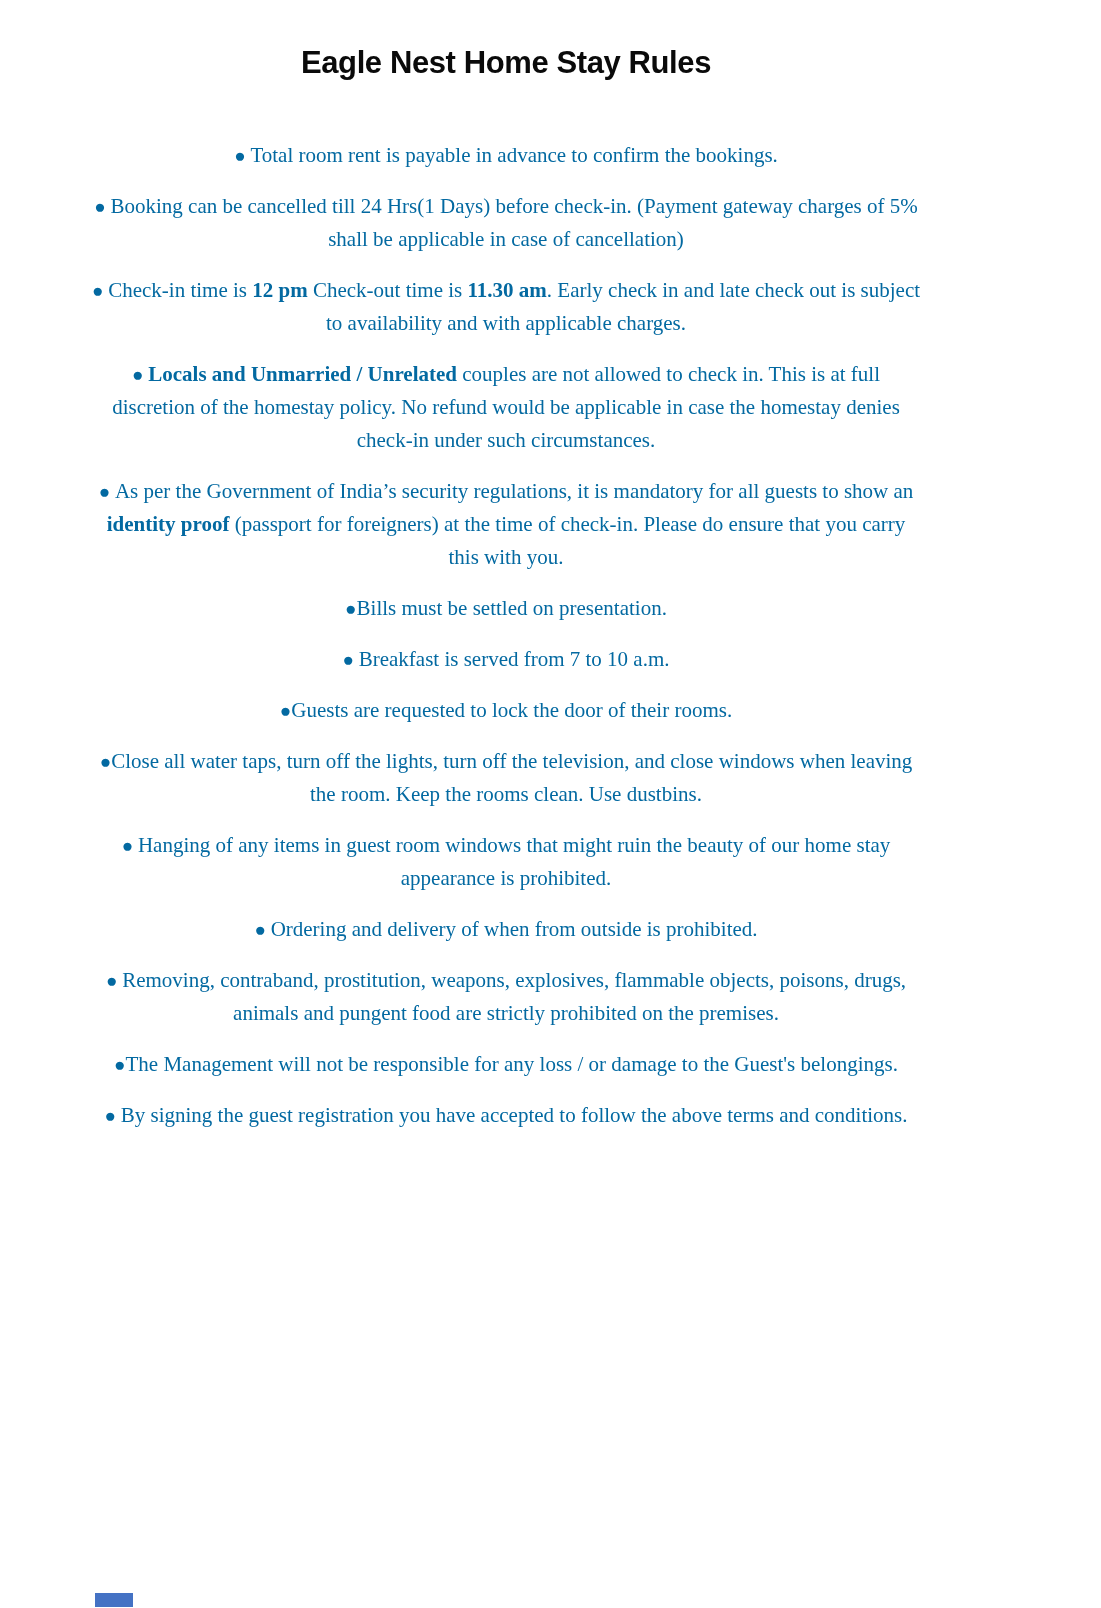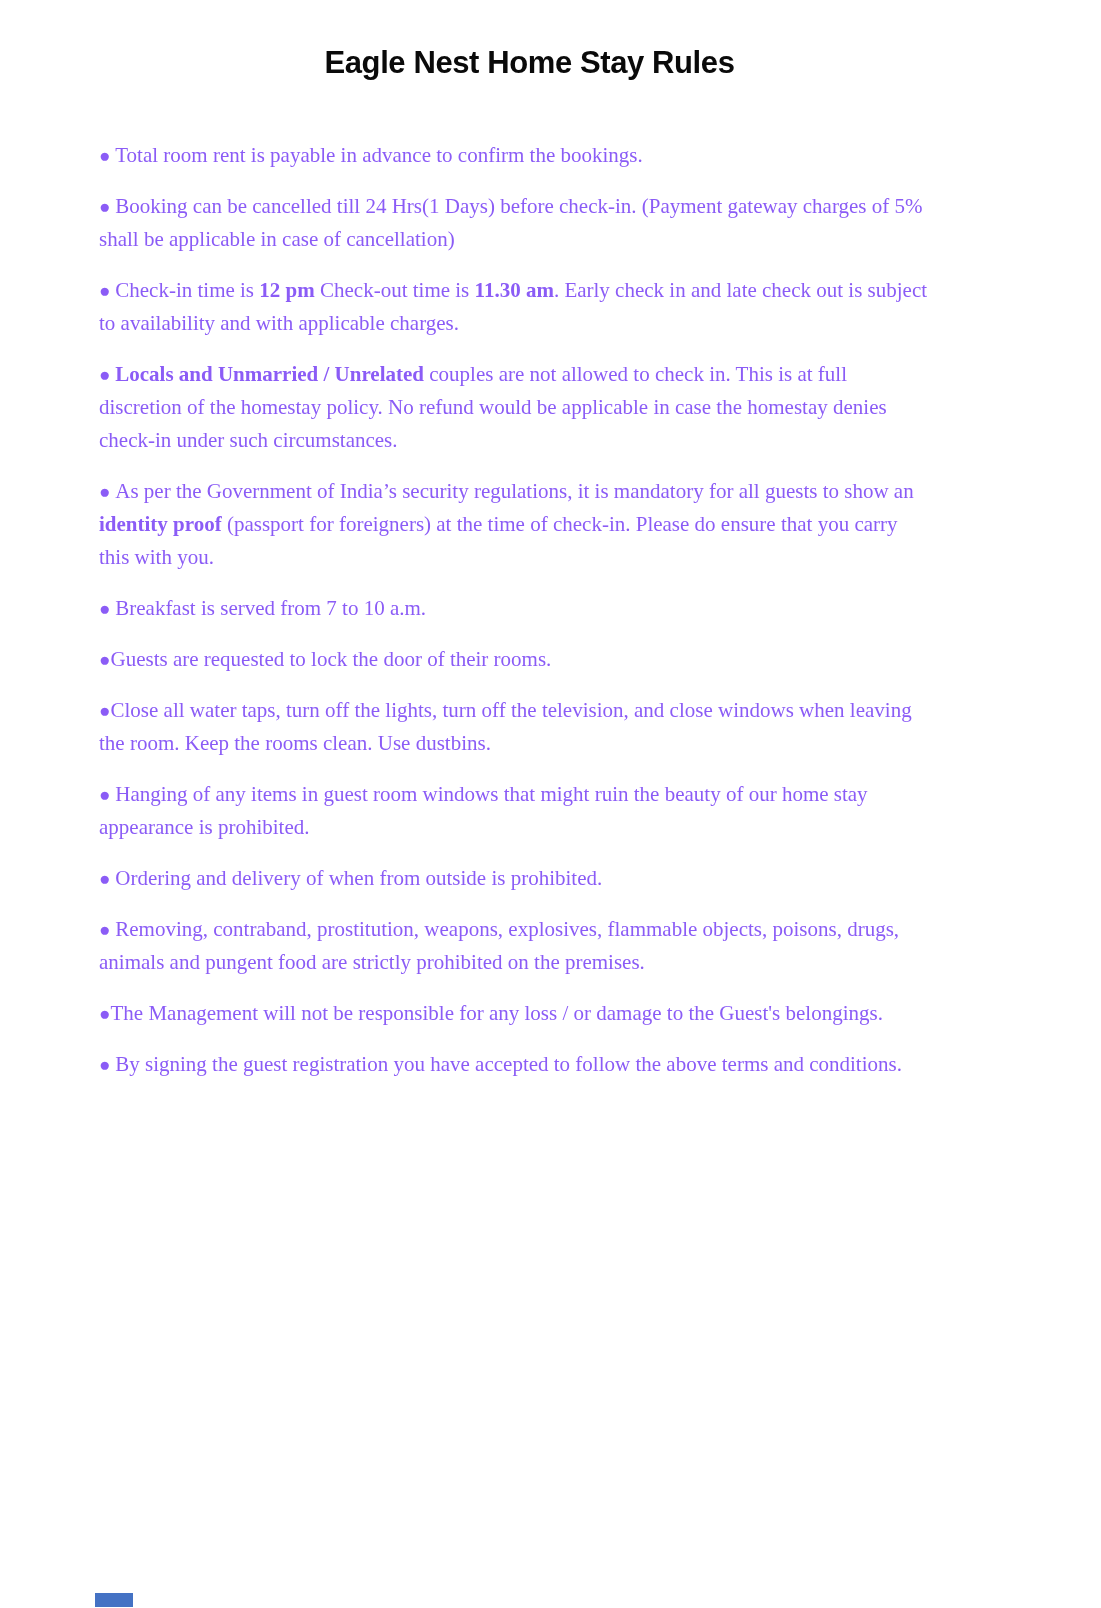--- a/index.html
+++ b/index.html
@@ -9,39 +9,40 @@
     background: #ffffff;
     color: #000000;
     position: relative;
     font-family: "Liberation Serif", "DejaVu Serif", serif;
     overflow: hidden;
   }
   .page {
     box-sizing: border-box;
     width: 1010px;
     height: 1608px;
-    padding: 44px 50px 0 99px;
+    padding: 44px 50px 0 52px;
   }
   h1.doc-title {
     font-family: "Liberation Sans", "DejaVu Sans", sans-serif;
     font-weight: 700;
     font-size: 31px;
     line-height: 37px;
     letter-spacing: -0.4px;
     text-align: center;
     margin: 0 0 58px 0;
     color: #0a0a0a;
   }
   .rules { }
   p.rule {
     margin: 0 0 18px 0;
     font-size: 21px;
     line-height: 33px;
     white-space: pre-wrap;
-    color: #8b5cf6;
+    color: #0369a1;
+    text-align: center;
   }
   p.rule .bullet { font-size: 19px; }
   p.rule .bold { font-weight: 700; }
   .page-marker {
     position: absolute;
     left: 95px;
     top: 1593px;
     width: 38px;
     height: 14px;
   }
@@ -56,20 +57,21 @@
       <p class="rule"><span class="bullet">● </span><span class="seg">Booking can be cancelled till 24 Hrs(1 Days) before check-in. (Payment gateway charges of 5%
 shall be applicable in case of cancellation)</span></p>
       <p class="rule"><span class="bullet">● </span><span class="seg">Check-in time is </span><span class="seg bold">12 pm</span><span class="seg"> Check-out time is </span><span class="seg bold">11.30 am</span><span class="seg">. Early check in and late check out is subject
 to availability and with applicable charges.</span></p>
       <p class="rule"><span class="bullet">● </span><span class="seg bold">Locals and Unmarried / Unrelated</span><span class="seg"> couples are not allowed to check in. This is at full
 discretion of the homestay policy. No refund would be applicable in case the homestay denies
 check-in under such circumstances.</span></p>
       <p class="rule"><span class="bullet">● </span><span class="seg">As per the Government of India’s security regulations, it is mandatory for all guests to show an
 </span><span class="seg bold">identity proof</span><span class="seg"> (passport for foreigners) at the time of check-in. Please do ensure that you carry
 this with you.</span></p>
+      <p class="rule"><span class="bullet">●</span><span class="seg">Bills must be settled on presentation.</span></p>
       <p class="rule"><span class="bullet">● </span><span class="seg">Breakfast is served from 7 to 10 a.m.</span></p>
       <p class="rule"><span class="bullet">●</span><span class="seg">Guests are requested to lock the door of their rooms.</span></p>
       <p class="rule"><span class="bullet">●</span><span class="seg">Close all water taps, turn off the lights, turn off the television, and close windows when leaving
 the room. Keep the rooms clean. Use dustbins.</span></p>
       <p class="rule"><span class="bullet">● </span><span class="seg">Hanging of any items in guest room windows that might ruin the beauty of our home stay
 appearance is prohibited.</span></p>
       <p class="rule"><span class="bullet">● </span><span class="seg">Ordering and delivery of when from outside is prohibited.</span></p>
       <p class="rule"><span class="bullet">● </span><span class="seg">Removing, contraband, prostitution, weapons, explosives, flammable objects, poisons, drugs,
 animals and pungent food are strictly prohibited on the premises.</span></p>
       <p class="rule"><span class="bullet">●</span><span class="seg">The Management will not be responsible for any loss / or damage to the Guest's belongings.</span></p>

